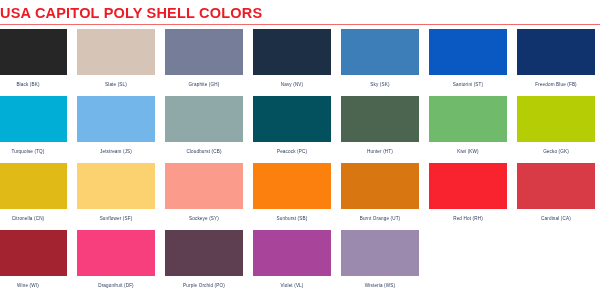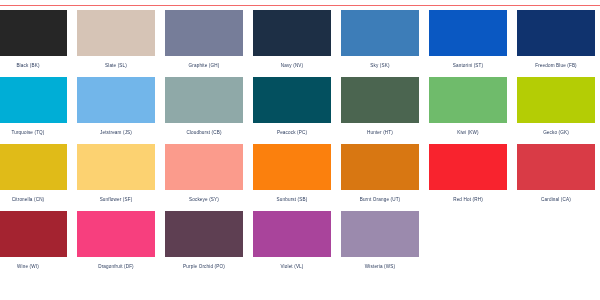--- a/index.html
+++ b/index.html
@@ -69,20 +69,21 @@
     white-space: nowrap;
     font-family: "Liberation Sans", sans-serif;
   }
 </style>
 </head>
 <body>
 
 <div class="sheet">
 
   <div class="header">
+    <div class="title">USA CAPITOL POLY SHELL COLORS</div>
     <div class="rule"></div>
   </div>
 
   <div class="grid">
       <div class="row">
         <div class="cell">
           <div class="swatch" style="background: rgb(38, 38, 38);"></div>
           <div class="cell-label" style="color: rgb(42, 58, 92);">Black (BK)</div>
         </div>
         <div class="cell">

